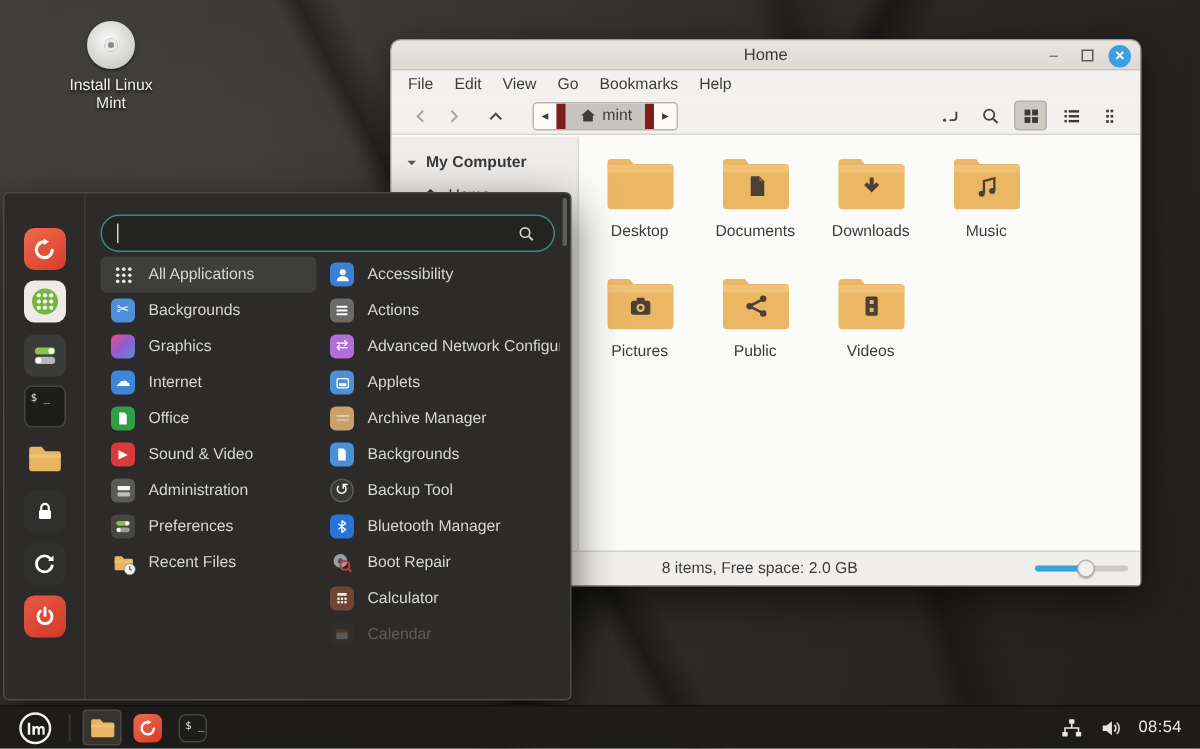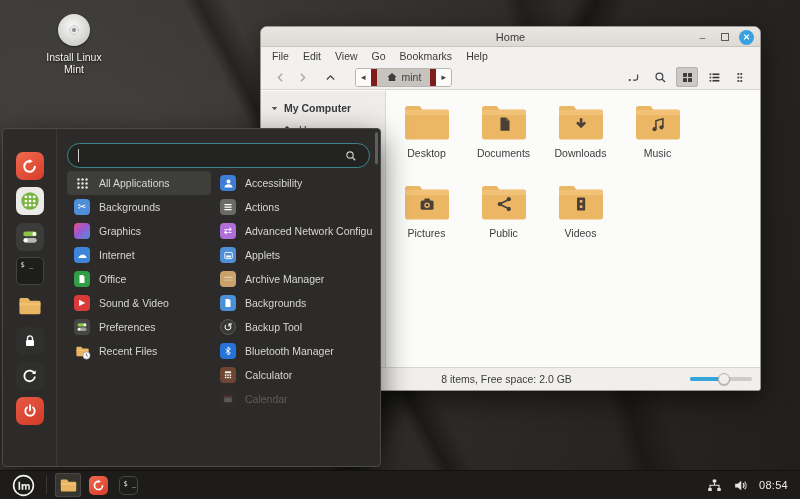--- a/index.html
+++ b/index.html
@@ -487,20 +487,31 @@
         <div class="mrow">
           <span class="islot">
             <span class="isq" style="background:#d93b3b;">
               <span style="font-size:8px">▶</span>
             </span>
           </span>
           <span>Sound &amp; Video</span>
         </div>
         <div class="mrow">
           <span class="islot">
+            <span class="isq" style="background:#5a5a58;">
+              <svg viewBox="0 0 16 16" width="11" height="11">
+                <rect x="2" y="3" width="12" height="4" rx="1" fill="#fff" opacity=".95"></rect>
+                <rect x="2" y="9" width="12" height="4" rx="1" fill="#fff" opacity=".6"></rect>
+              </svg>
+            </span>
+          </span>
+          <span>Administration</span>
+        </div>
+        <div class="mrow">
+          <span class="islot">
             <span class="isq" style="background:#464644;">
               <svg viewBox="0 0 16 16" width="12" height="12">
                 <rect x="2" y="3" width="12" height="4.4" rx="2.2" fill="#8bc34a"></rect>
                 <circle cx="11.8" cy="5.2" r="1.8" fill="#fff"></circle>
                 <rect x="2" y="8.8" width="12" height="4.4" rx="2.2" fill="#9e9e9c"></rect>
                 <circle cx="4.2" cy="11" r="1.8" fill="#fff"></circle>
               </svg>
             </span>
           </span>
           <span>Preferences</span>
@@ -598,20 +609,31 @@
         </div>
         <div class="mrow">
           <span class="islot">
             <span class="isq" style="background:#2574d9;">
               <svg viewBox="0 0 16 16" width="10" height="10">
                 <path d="M8 1.5v13M8 1.5l3.8 3.3L4.2 11M8 14.5l3.8-3.3L4.2 5" stroke="#fff" stroke-width="1.5" fill="none" stroke-linejoin="round"></path>
               </svg>
             </span>
           </span>
           <span>Bluetooth Manager</span>
+        </div>
+        <div class="mrow">
+          <span class="islot">
+            <svg viewBox="0 0 16 16" width="14" height="14">
+              <circle cx="6.8" cy="6.8" r="5.2" fill="#9aa0a4"></circle>
+              <circle cx="6.8" cy="6.8" r="2" fill="#50555a"></circle>
+              <circle cx="10.2" cy="10.2" r="3.4" fill="none" stroke="#c23b2e" stroke-width="1.5"></circle>
+              <path d="m12.6 12.6 2.4 2.4" stroke="#c23b2e" stroke-width="1.8"></path>
+            </svg>
+          </span>
+          <span>Boot Repair</span>
         </div>
         <div class="mrow">
           <span class="islot">
             <span class="isq" style="background:#6e4632;">
               <svg viewBox="0 0 16 16" width="10" height="10">
                 <g fill="#fff">
                   <rect x="3" y="2" width="10" height="3" rx=".6" opacity=".9"></rect>
                   <rect x="3" y="7" width="2.4" height="2.4"></rect>
                   <rect x="6.8" y="7" width="2.4" height="2.4"></rect>
                   <rect x="10.6" y="7" width="2.4" height="2.4"></rect>

